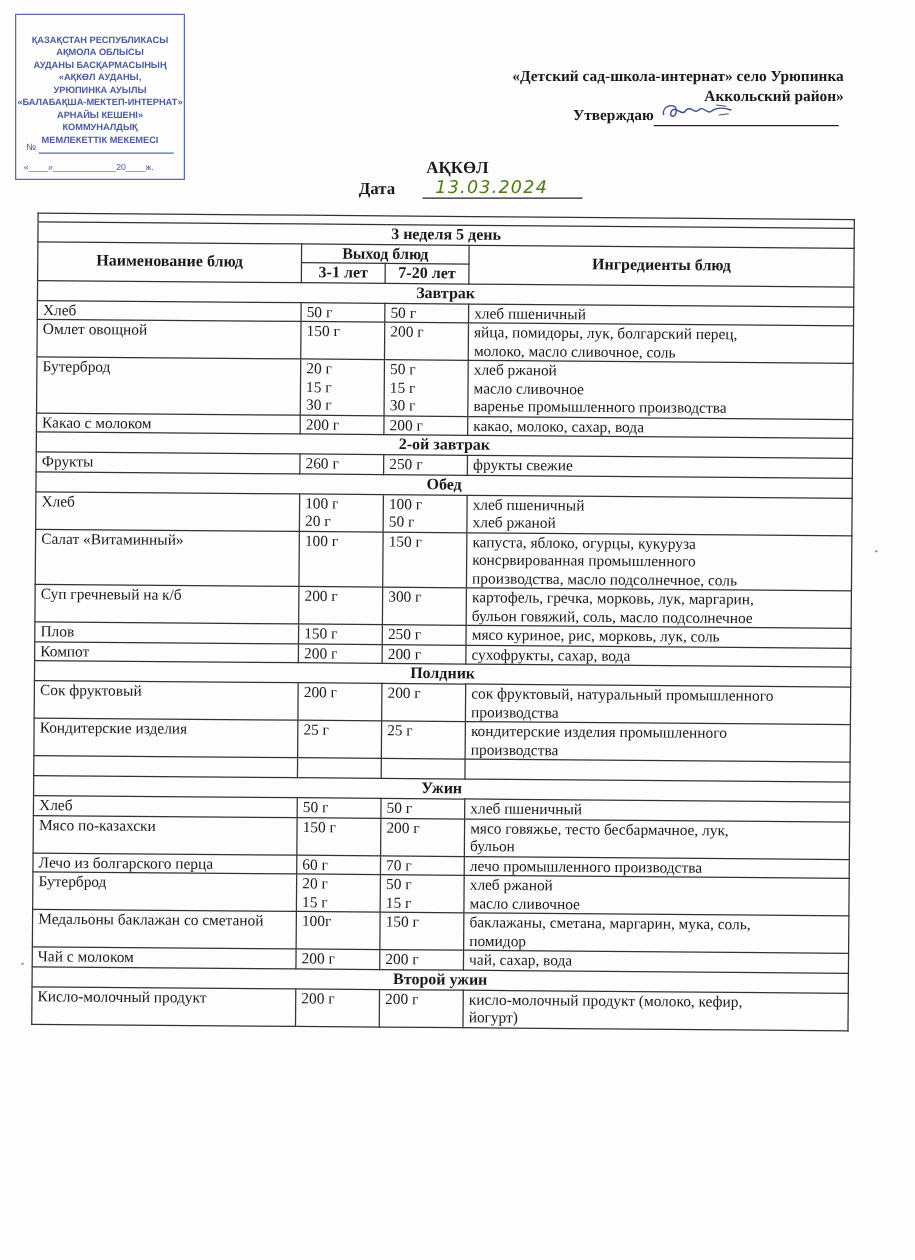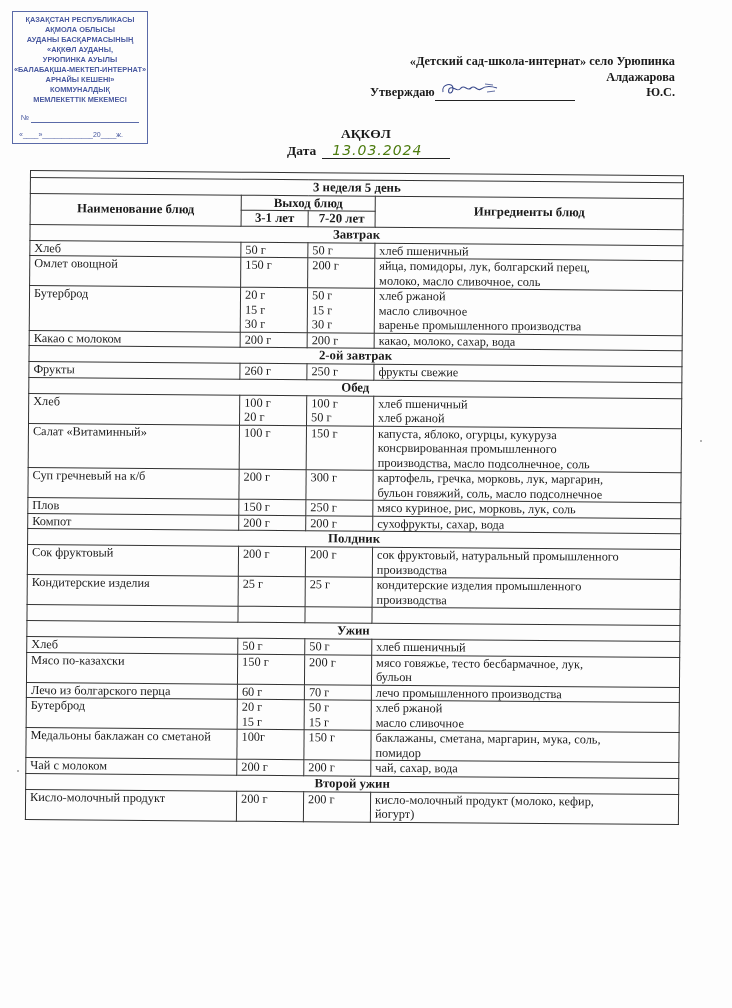--- a/index.html
+++ b/index.html
@@ -1,38 +1,38 @@
 <!DOCTYPE html>
 <html><head>
 <meta charset="utf-8">
 <style>
   html, body { margin: 0; padding: 0; background: #fdfdfd; }
   body { width: 732px; height: 1008px; position: relative; overflow: hidden;
          font-family: "Liberation Serif", "DejaVu Serif", serif; color: #1a1a1a; }
   .stamp { position: absolute; left: 12px; top: 11px; width: 136px; height: 133px;
            border: 1.5px solid #5a6aa8; color: #4a5aa0; box-sizing: border-box;
            font-family: "Liberation Sans", "DejaVu Sans", sans-serif; font-size: 7.4px;
-           text-align: center; line-height: 10px; padding-top: 3px; font-weight: bold; }
+           text-align: center; line-height: 10px; padding-top: 15px; font-weight: bold; }
   .stamp .line { white-space: nowrap; }
   .stamp .num { position: absolute; left: 8px; top: 101px; width: 118px; text-align: left;
                 font-weight: normal; }
   .stamp .num::after { content: ""; position: absolute; left: 10px; right: 0; top: 9px;
                        border-bottom: 1px solid #5a6aa8; }
   .stamp .datel { position: absolute; left: 6px; top: 118px; width: 126px; text-align: left;
                   font-weight: normal; font-size: 7px; }
   .approve { position: absolute; left: 370px; top: 54px; width: 305px; text-align: right;
              font-weight: bold; font-size: 12.3px; line-height: 15.5px; }
   .approve .appr-line { display: flex; justify-content: flex-end; align-items: flex-end; }
   .approve .sigline { display: inline-block; width: 148px; border-bottom: 1px solid #222;
                       height: 14px; position: relative; margin: 0 4px 0 0; }
   .approve .sig { position: absolute; left: 4px; top: -6px; width: 62px; height: 18px; }
   .title { position: absolute; left: 0; width: 732px; top: 126px; text-align: center;
            font-weight: bold; font-size: 13.5px; }
   .date-line { position: absolute; top: 142px; left: 287px; font-weight: bold; font-size: 13.5px;
-               display: flex; align-items: flex-end; }
+               display: flex; align-items: flex-end; gap: 16px; }
   .date-line .dv { display: inline-block; width: 118px; border-bottom: 1px solid #222;
                    margin-left: 6px; font-style: italic; font-weight: normal; color: #4d7c0f;
                    font-family: "DejaVu Sans", sans-serif; font-size: 14px; padding-left: 10px;
                    letter-spacing: 1px; }
   table.menu { position: absolute; left: 30px; top: 170px; width: 654px; border-collapse: collapse;
                font-size: 12.3px; transform: rotate(0.45deg); transform-origin: top left; }
   table.menu td, table.menu th { border: 1px solid #333; padding: 0 4px; vertical-align: top;
                line-height: 14.5px; }
   table.menu th { font-weight: bold; text-align: center; vertical-align: middle; font-size: 12.8px; }
   table.menu td.sec { text-align: center; font-weight: bold; font-size: 12.8px; height: 15px; }
@@ -58,29 +58,29 @@
       <div class="line">АРНАЙЫ КЕШЕНІ»</div>
       <div class="line">КОММУНАЛДЫҚ</div>
       <div class="line">МЕМЛЕКЕТТІК МЕКЕМЕСІ</div>
     </div>
   <div class="num"><span>№</span></div>
   <div class="datel">«____»_____________20____ж.</div>
 </div>
 
 <div class="approve">
   <div>«Детский сад-школа-интернат» село Урюпинка</div>
+  <div>Аккольский район»</div>
   <div class="appr-line">
     <span>Утверждаю</span>
     <span class="sigline">
       <svg class="sig" viewBox="0 0 62 18">
         <path d="M4 12 C 2 4, 14 2, 14 8 C 14 14, 8 15, 10 9 C 14 4, 18 14, 22 8 C 26 4, 28 12, 32 8 C 36 4, 38 12, 42 9 C 46 6, 52 6, 58 8" fill="none" stroke="#3a4a8c" stroke-width="1.1"></path>
         <path d="M46 4 L 54 5 M 48 12 L 56 11" stroke="#3a4a8c" stroke-width="0.8"></path>
       </svg>
     </span>
-    <span>Алдажарова Ю.С.</span>
   </div>
 </div>
 
 <div class="title">АҚКӨЛ</div>
 <div class="date-line">
   <span>Дата</span>
   <span class="dv">13.03.2024</span>
 </div>
 
 <table class="menu">

